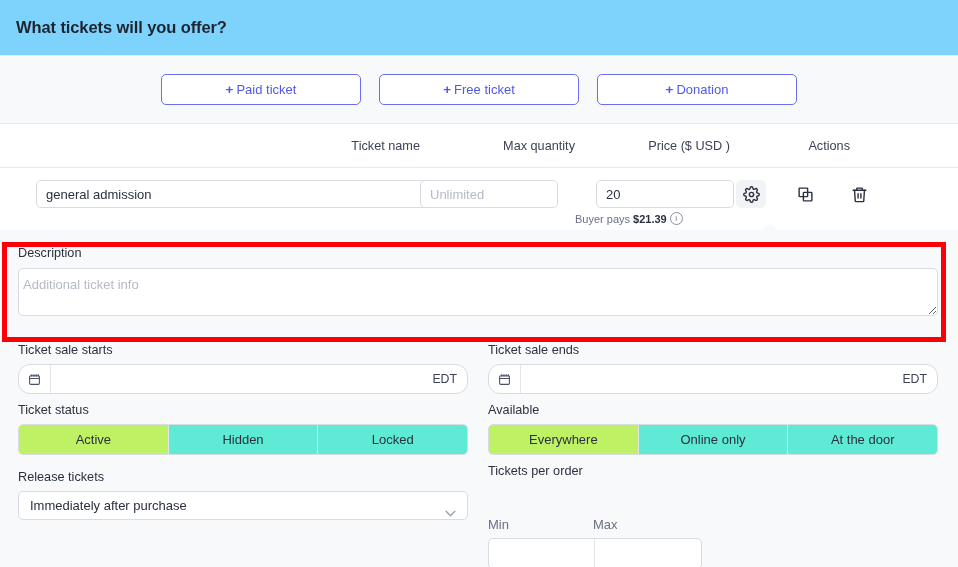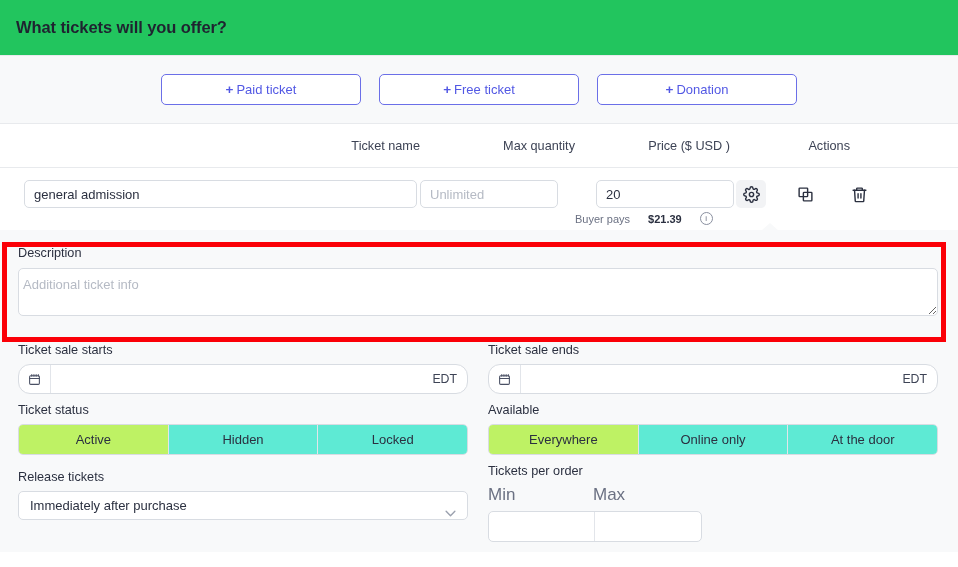--- a/index.html
+++ b/index.html
@@ -16,21 +16,21 @@
     position: relative;
   }
 
   
   .page-header {
     height: 56px;
     display: flex;
     align-items: center;
     padding: 4px 16px;
     box-sizing: border-box;
-    background: #22c55e;
+    background: #7dd3fc;
     border-bottom: 1px solid #e8eaed;
   }
   .page-title {
     font-size: 16.5px;
     font-weight: bold;
     color: #1f2330;
     letter-spacing: -0.1px;
   }
 
   
@@ -96,33 +96,33 @@
     border-radius: 5px;
     background: #ffffff;
     font-size: 13px;
     font-family: "Liberation Sans", sans-serif;
     color: #2b3040;
     padding: 0 9px;
     box-sizing: border-box;
     outline: none;
   }
   .fld::placeholder { color: #b5bac4; }
-  .cell-name  { width: 420px; padding-left: 24px; box-sizing: border-box; }
+  .cell-name  { width: 420px; padding-left: 36px; box-sizing: border-box; }
   .cell-name .fld { width: 393px; }
   .cell-qty   { width: 155px; }
   .cell-qty .fld { width: 138px; }
   .cell-price { width: 155px; }
   .cell-price .fld { width: 138px; margin-left: 21px; }
   .buyer-pays {
     font-size: 11px;
     color: #6b7183;
     margin-top: 4px;
     display: flex;
     align-items: center;
-    gap: 18px;
+    gap: 3px;
   }
   .buyer-pays b { color: #2b3040; font-weight: bold; }
   .info-i {
     display: inline-flex;
     width: 11px; height: 11px;
     border: 1px solid #8a90a0;
     border-radius: 50%;
     align-items: center; justify-content: center;
     font-size: 8px; color: #6b7183;
     line-height: 1;
@@ -283,23 +283,24 @@
   }
   .select-val { font-size: 13px; color: #2b3040; }
   .chev {
     position: absolute;
     right: 11px; top: 11px;
   }
 
   
   .minmax-labels { display: flex; }
   .minmax-labels span {
-    font-size: 17px;
+    font-size: 13px;
     color: #6b7183;
     width: 105px;
+    margin-top: 32px;
   }
   .minmax {
     display: flex;
     height: 29px;
     width: 212px;
     border: 1px solid #d8dce2;
     border-radius: 5px;
     background: #ffffff;
     overflow: hidden;
   }

